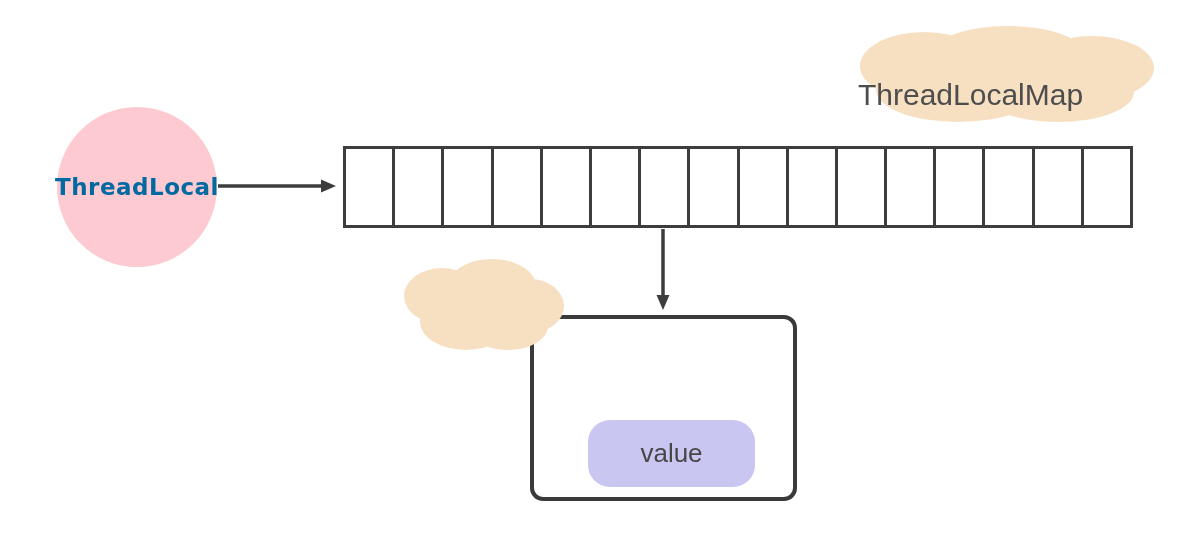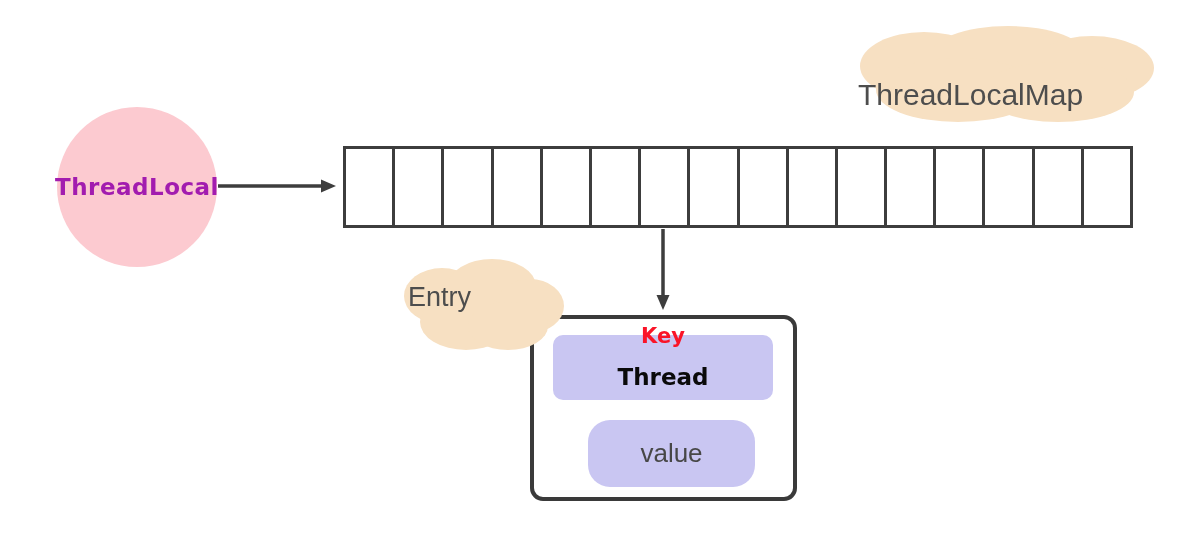--- a/index.html
+++ b/index.html
@@ -16,21 +16,21 @@
   .canvas{
     position:relative;width:1195px;height:539px;background:#fff;overflow:hidden;
   }
   
   .tl-circle{
     position:absolute;left:57px;top:107px;width:160px;height:160px;
     border-radius:50%;background:var(--circle-pink);
     display:flex;align-items:center;justify-content:center;
   }
   .tl-circle .lbl{
-    font-weight:bold;font-size:23px;color:#a21caf;letter-spacing:0.5px;
+    font-weight:bold;font-size:23px;color:#0369a1;letter-spacing:0.5px;
     font-family:"DejaVu Sans","Liberation Sans",sans-serif;
   }
   
   .arrows{position:absolute;left:0;top:0;width:1195px;height:539px;pointer-events:none;}
   .arrow-line{stroke:var(--stroke-dark);stroke-width:3.5;fill:none;}
   .arrow-head{fill:var(--stroke-dark);}
   
   .bucket-array{
     position:absolute;left:343px;top:146px;width:790px;height:82px;
     display:flex;box-sizing:border-box;border:3px solid var(--stroke-dark);
@@ -130,26 +130,21 @@
   </div>
 
   <div class="cloud cloud-entry">
     <svg width="172" height="106" viewBox="0 0 172 106">
       <ellipse class="cloud-blob" cx="46" cy="46" rx="38" ry="28"></ellipse>
       <ellipse class="cloud-blob" cx="96" cy="36" rx="44" ry="27"></ellipse>
       <ellipse class="cloud-blob" cx="134" cy="56" rx="34" ry="27"></ellipse>
       <ellipse class="cloud-blob" cx="70" cy="72" rx="46" ry="28"></ellipse>
       <ellipse class="cloud-blob" cx="112" cy="76" rx="40" ry="24"></ellipse>
     </svg>
-    <div class="cloud-lbl">Entry</div>
   </div>
 
   <div class="entry-box">
-    <div class="thread-rect">
-      <div class="key-lbl">Key</div>
-      <div class="thread-lbl">Thread</div>
-    </div>
     <div class="value-rect">
       <span class="value-lbl">value</span>
     </div>
   </div>
 
 </div>
 
 </body></html>

